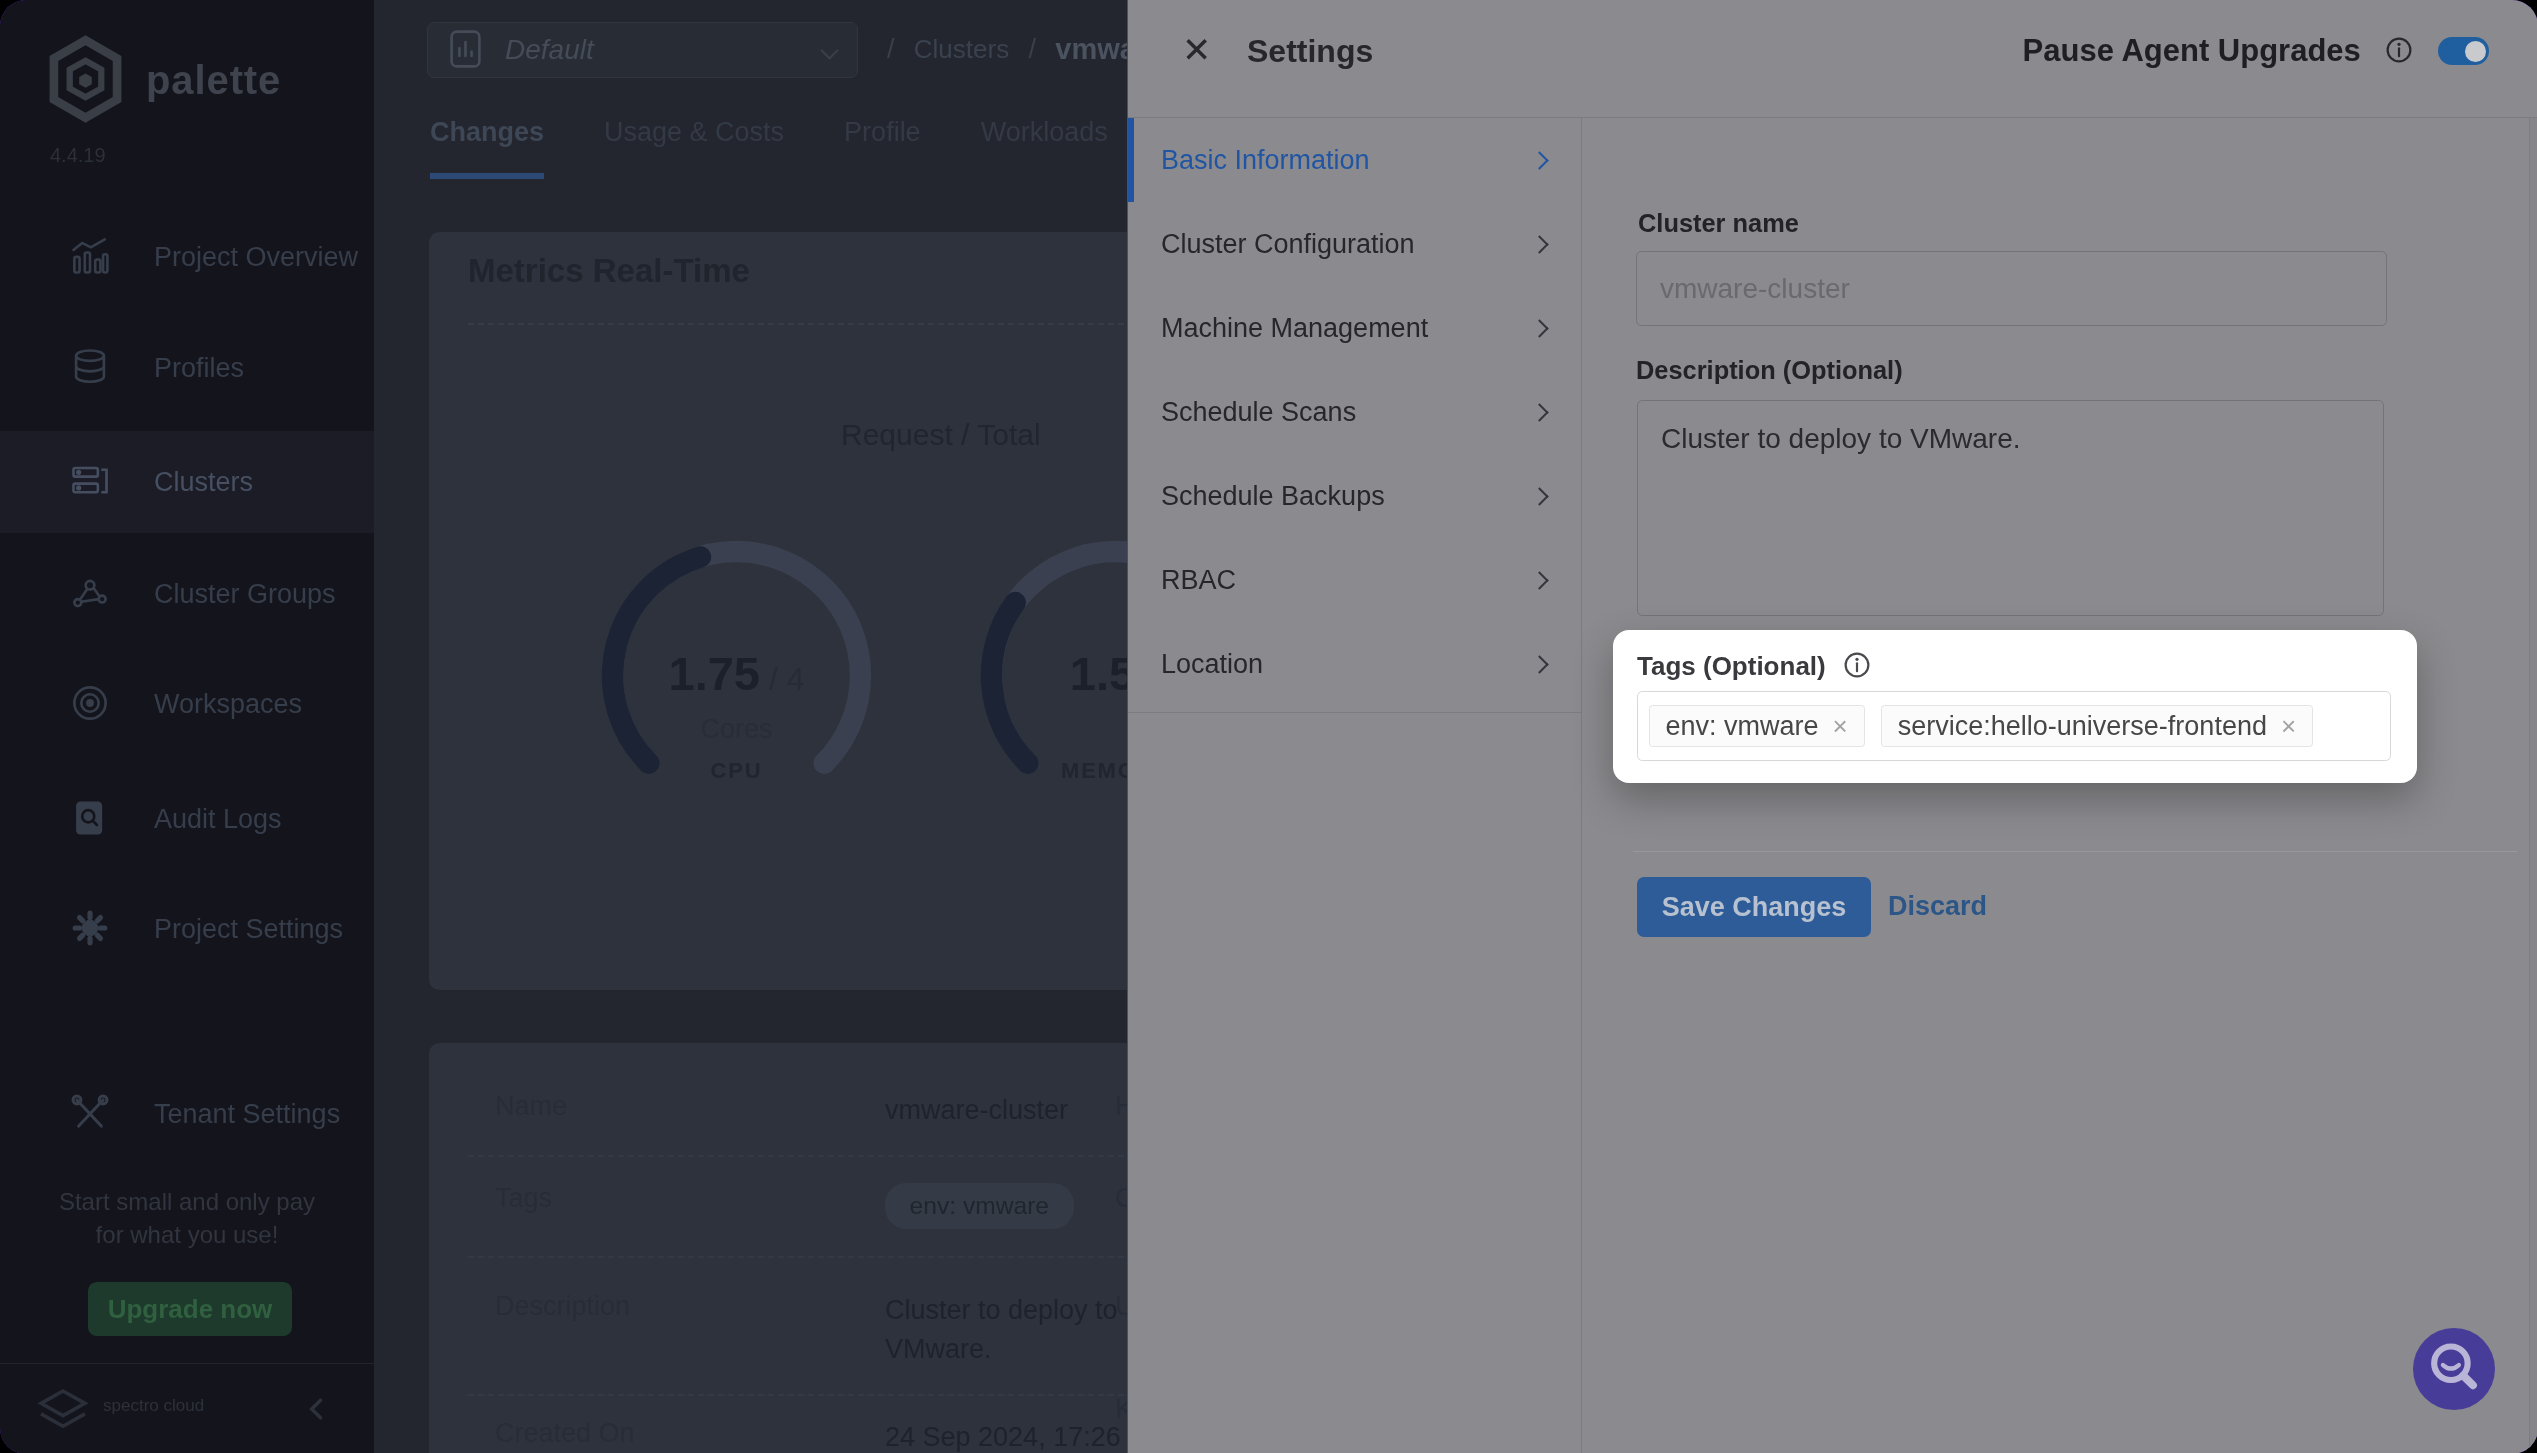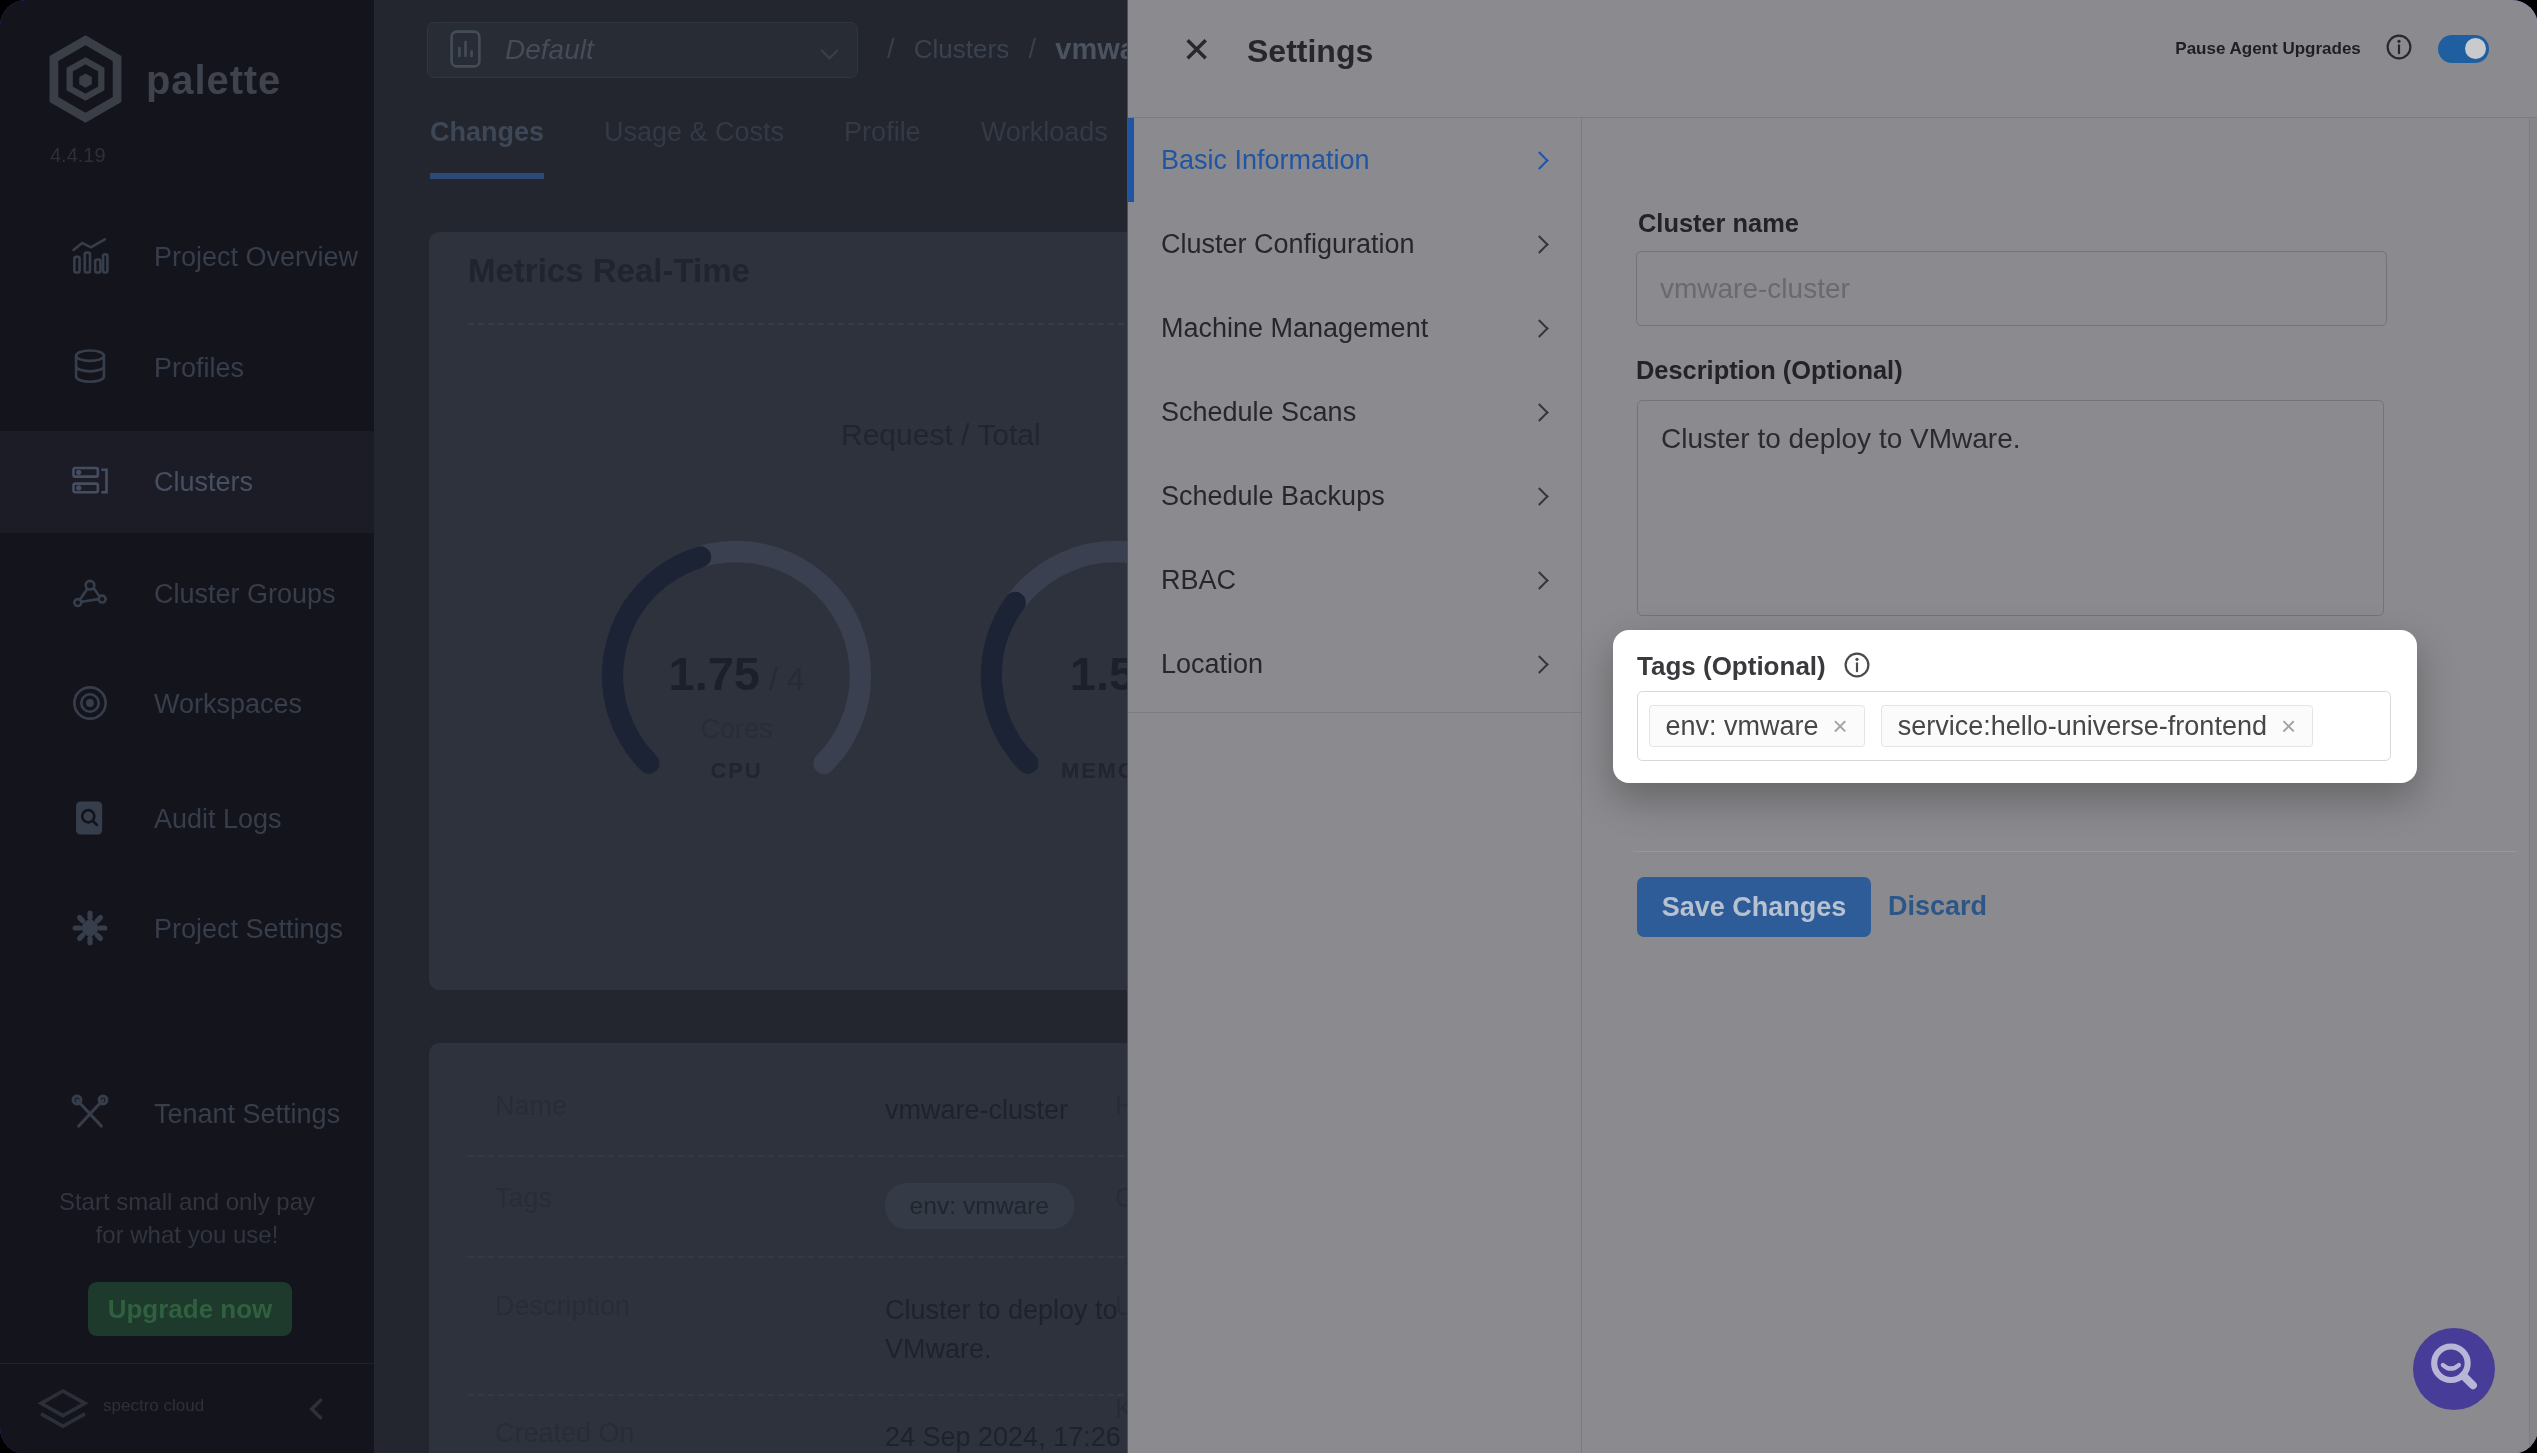--- a/index.html
+++ b/index.html
@@ -61,21 +61,21 @@
   .p0{top:112px}.p1{top:213px}.p2{top:351px}
   .tag-chip-dim { display:inline-block; background:#343a46; border-radius:21px; padding:8.8px 24.6px; font-size:24.6px; color:#20252e; }
   .clip-col { position:absolute; left:686px; font-size:27px; color:#272d38; }
   .c0{top:48px}.c1{top:140px}.c2{top:248px}.c3{top:351px}
 
   
   .panel { position:absolute; left:1128px; top:0; width:1410px; height:1454px; background:#8b8b8f; }
   .panel-close { position:absolute; left:54px; top:30px; font-size:35px; color:#29292d; background:none; border:none; font-family:inherit; cursor:pointer; }
   .panel-title { position:absolute; left:119px; top:33px; font-size:32px; font-weight:600; color:#27272b; }
   .pause-group { position:absolute; right:49px; top:33px; display:flex; align-items:center; gap:24.6px; }
-  .pause-lbl { font-size:17px; font-weight:600; color:#1e1e23; }
+  .pause-lbl { font-size:31px; font-weight:600; color:#1e1e23; }
   .toggle { width:51px; height:28px; border-radius:14px; background:#1f5f9f; position:relative; cursor:pointer; }
   .toggle .knob { position:absolute; right:3.5px; top:3.5px; width:21px; height:21px; border-radius:50%; background:#c9cace; }
   .hdr-div { position:absolute; left:0; top:117px; width:1410px; border-top:1.8px solid #7b7b80; }
   .v-div { position:absolute; left:453px; top:117px; bottom:0; border-left:1.8px solid #7b7b80; }
   .panel-menu { position:absolute; left:0; top:118px; width:453px; }
   .menu-item { position:relative; height:84px; display:flex; align-items:center; padding-left:33px; cursor:pointer; }
   .menu-item .ml { font-size:27px; color:#26262b; }
   .menu-item.active { border-left:6.1px solid #2055a3; padding-left:27px; }
   .menu-item.active .ml { color:#2055a3; }
   .chev { display:inline-block; width:13px; height:13px; border-top:2.6px solid #35353c; border-right:2.6px solid #35353c; }

